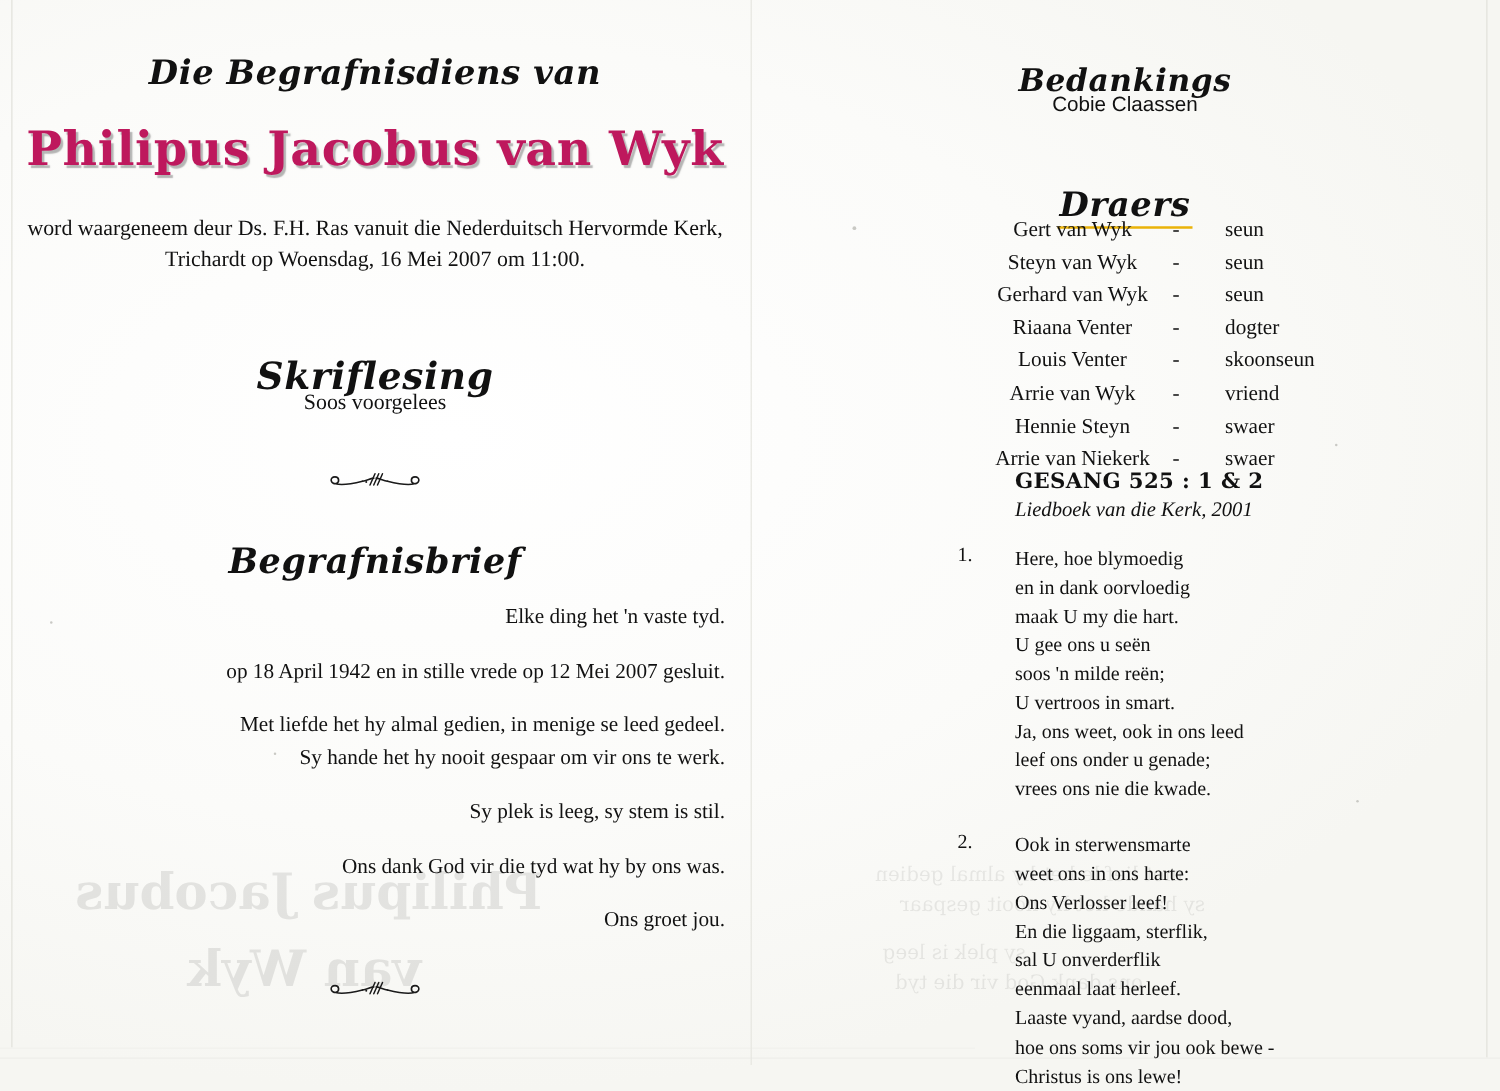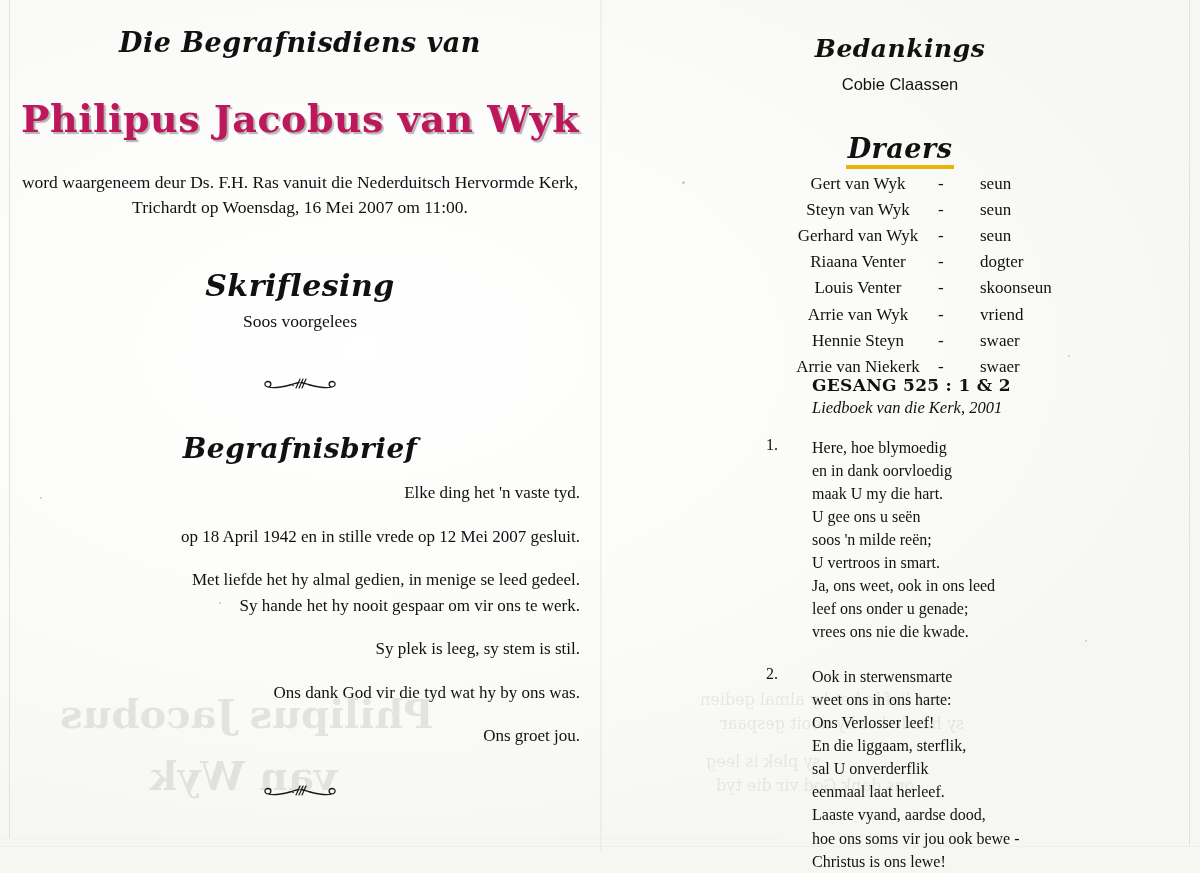--- a/index.html
+++ b/index.html
@@ -59,20 +59,21 @@
   }
   #left-col  { left: 20px;  width: 560px; }
   #right-col { left: 640px; width: 520px; }
 
   
   .script {
     font-family: "DejaVu Serif", "Liberation Serif", serif;
     font-style: italic;
     font-weight: bold;
     letter-spacing: 0.5px;
+    margin-top: 16px;
   }
 
   #service-title {
     position: absolute;
     left: 0; top: 28px;
     width: 560px;
     font-size: 27px;
     line-height: 1.1;
   }
 
@@ -116,21 +117,21 @@
     left: 0;
     text-align: center;
     line-height: 0;
   }
   #ornament-top    { top: 375px; }
   #ornament-bottom { top: 782px; }
   .ornament svg { display: inline-block; }
 
   #letter-heading {
     position: absolute;
-    left: 0; top: 432px;
+    left: 0; top: 416px;
     width: 560px;
     font-size: 28px;
   }
 
   #letter-body {
     position: absolute;
     left: 0; top: 480px;
     width: 560px;
     font-size: 17px;
     line-height: 1.5;
@@ -155,21 +156,21 @@
     text-align: center;
   }
 
   #bearers-heading {
     position: absolute;
     left: 0; top: 133px;
     width: 520px;
     font-size: 27px;
   }
   #bearers-heading .u {
-    border-bottom: 4px solid #eab308;
+    border-bottom: 2px solid #eab308;
     padding: 0 2px 1px 2px;
   }
 
   #bearers-table {
     position: absolute;
     left: 138px; top: 173px;
     border-collapse: collapse;
     font-size: 17px;
   }
   #bearers-table td {

